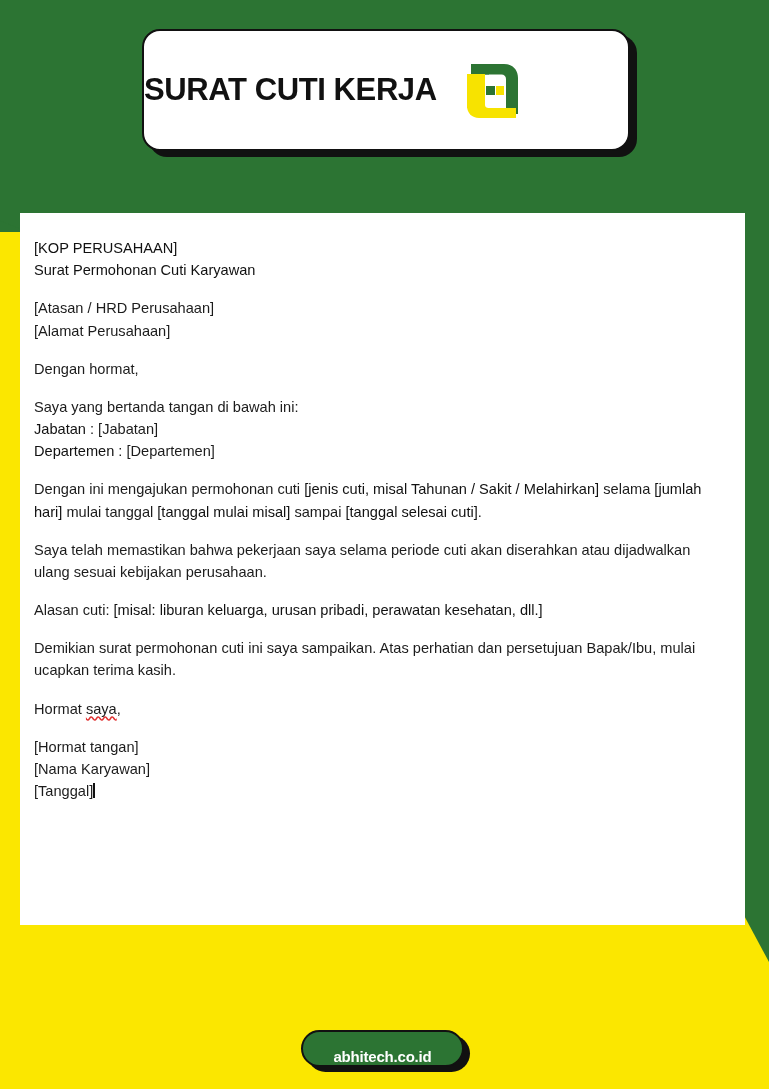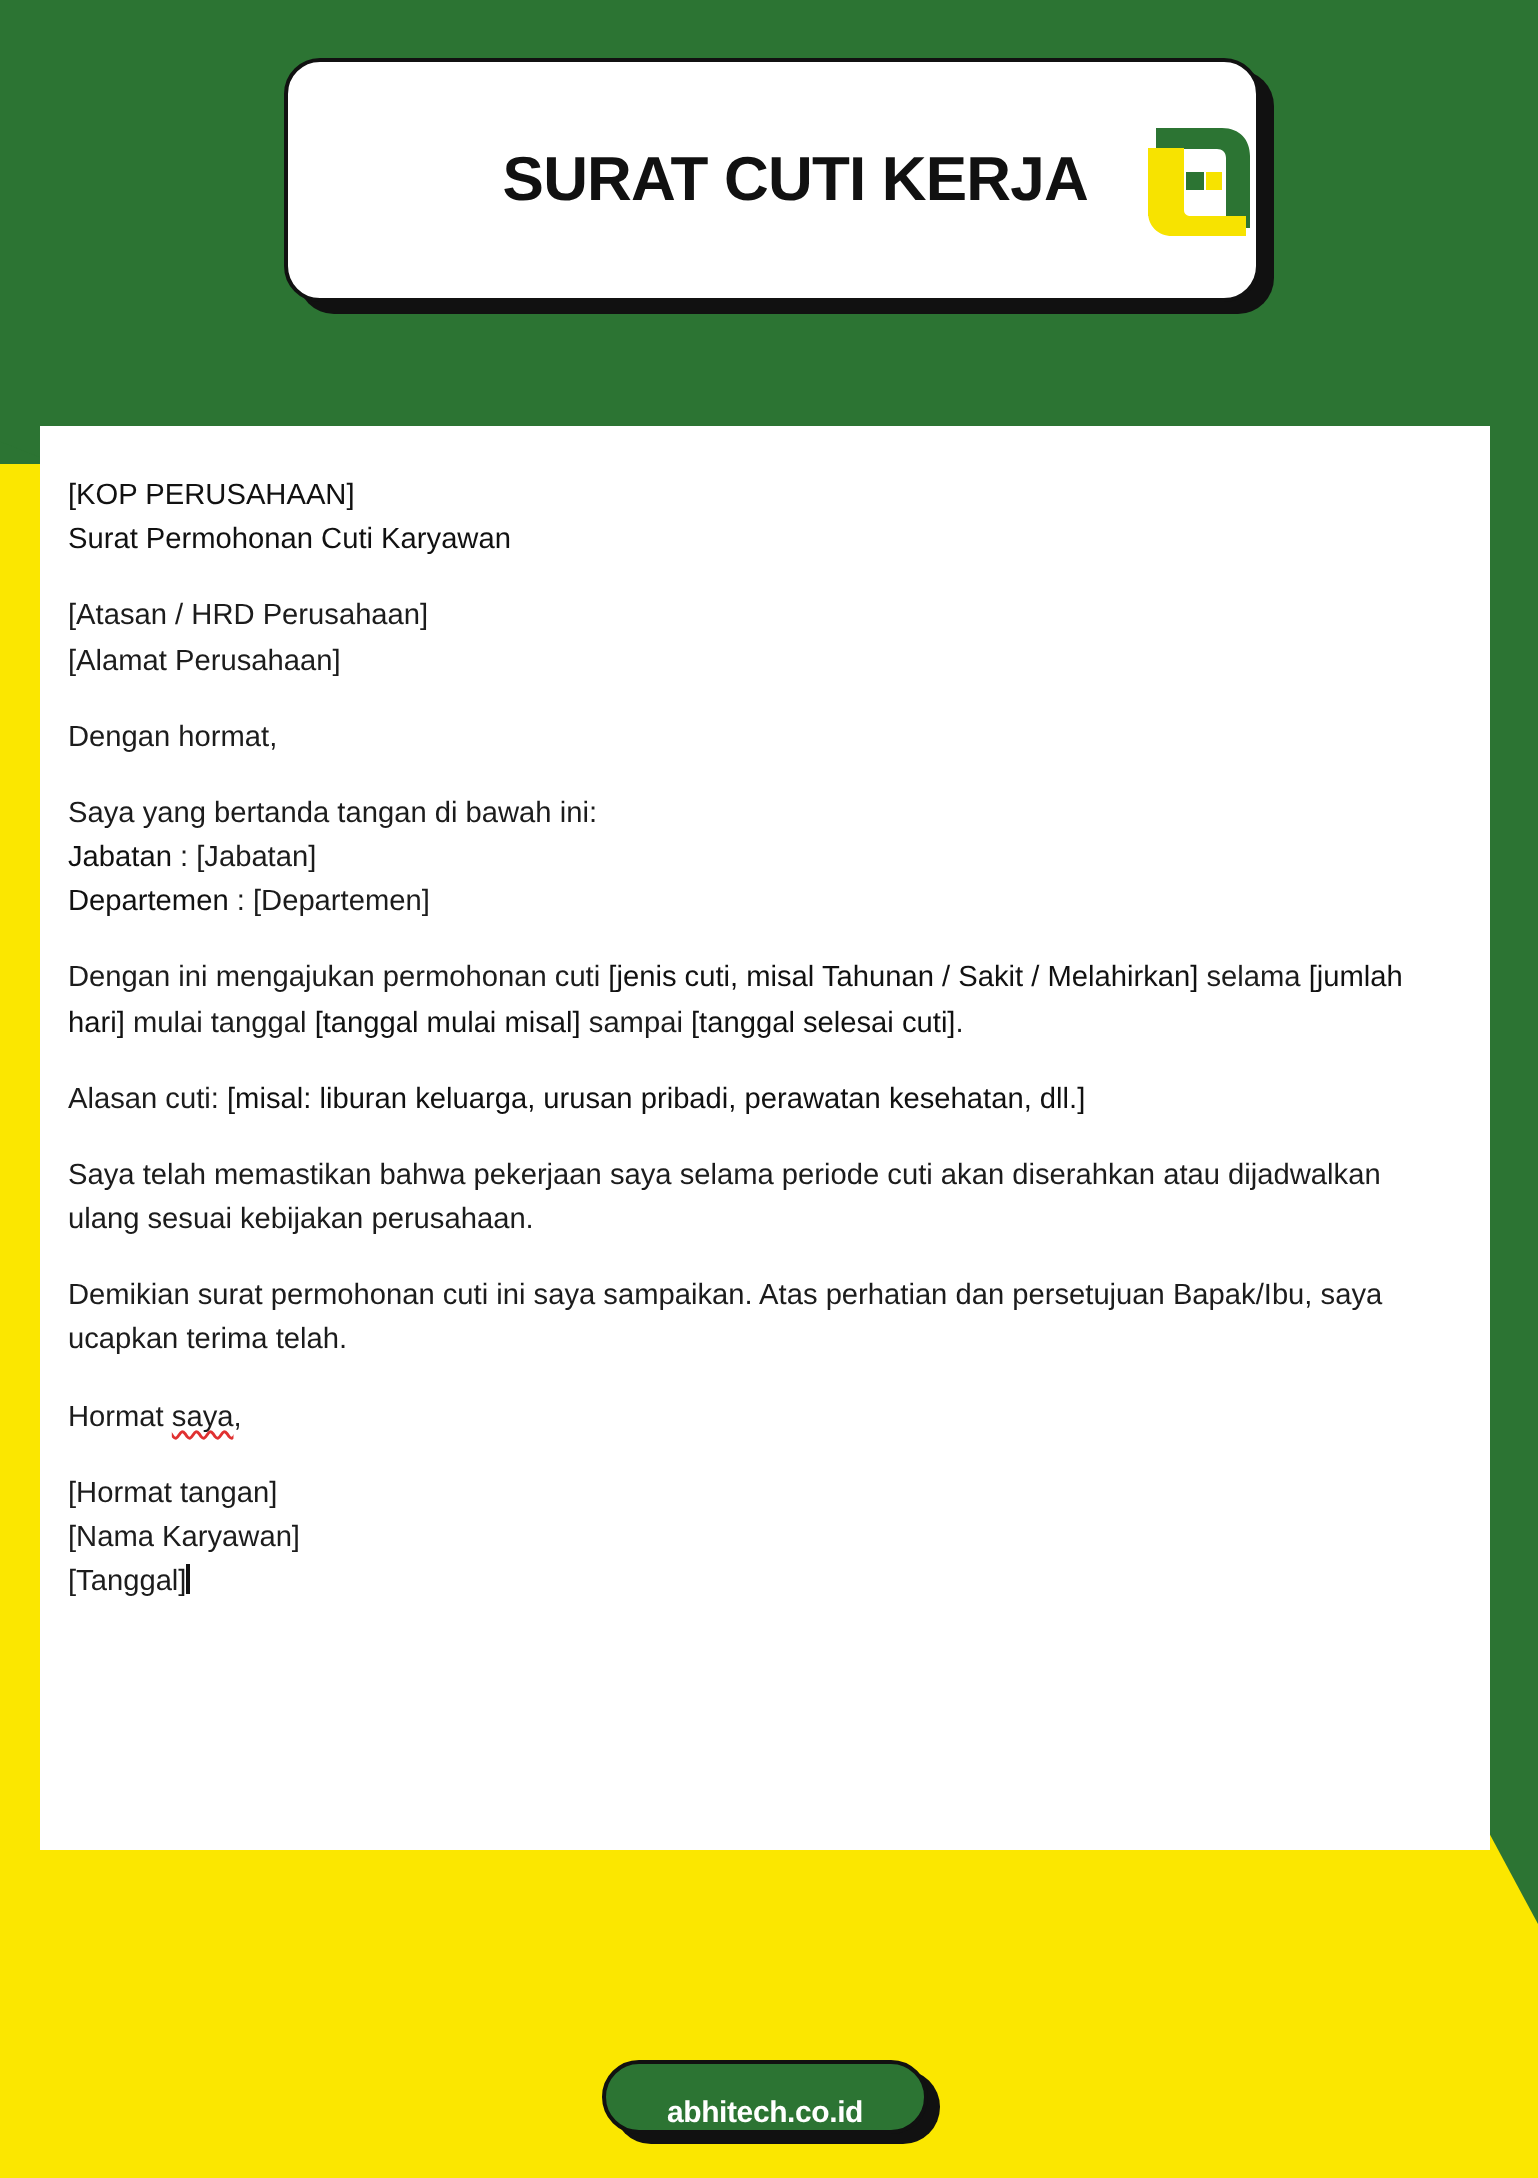--- a/index.html
+++ b/index.html
@@ -75,21 +75,21 @@
     position: absolute;
     left: 142px;
     top: 29px;
     width: 488px;
     height: 122px;
     background: #ffffff;
     border: 2px solid #111111;
     border-radius: 18px;
     display: flex;
     align-items: center;
-    justify-content: flex-end;
+    justify-content: flex-start;
     gap: 22px;
     box-sizing: border-box;
   }
   .header-title {
     font-size: 31px;
     font-weight: 700;
     letter-spacing: -0.4px;
     color: #111111;
     white-space: nowrap;
   }
@@ -218,25 +218,25 @@
       <p class="tight">Saya yang bertanda tangan di bawah ini:</p>
       <p class="tight">
         <b>Jabatan</b><span> : </span><span>[Jabatan]</span>
       </p>
       <p>
         <b>Departemen</b><span> : </span><span>[Departemen]</span>
       </p>
 
       <p><span>Dengan ini mengajukan permohonan cuti </span><b>[jenis cuti, misal Tahunan / Sakit / Melahirkan]</b><span> selama </span><b>[jumlah hari]</b><span> mulai tanggal </span><b>[tanggal mulai misal]</b><span> sampai </span><b>[tanggal selesai cuti]</b><span>.</span></p>
 
+      <p>Saya telah memastikan bahwa pekerjaan saya selama periode cuti akan diserahkan atau dijadwalkan ulang sesuai kebijakan perusahaan.</p>
+
       <p><span>Alasan cuti: </span><b>[misal: liburan keluarga, urusan pribadi, perawatan kesehatan, dll.]</b></p>
 
-      <p>Saya telah memastikan bahwa pekerjaan saya selama periode cuti akan diserahkan atau dijadwalkan ulang sesuai kebijakan perusahaan.</p>
-
-      <p>Demikian surat permohonan cuti ini saya sampaikan. Atas perhatian dan persetujuan Bapak/Ibu, saya ucapkan terima telah.</p>
+      <p>Demikian surat permohonan cuti ini saya sampaikan. Atas perhatian dan persetujuan Bapak/Ibu, mulai ucapkan terima kasih.</p>
 
       <p><span>Hormat </span><span class="misspell">saya</span><span>,</span></p>
 
       <p class="tight">[Hormat tangan]</p>
       <p class="tight">[Nama Karyawan]</p>
       <p class="tight"><span>[Tanggal]</span><span class="caret"></span></p>
 
     </div>
   </div>
 

